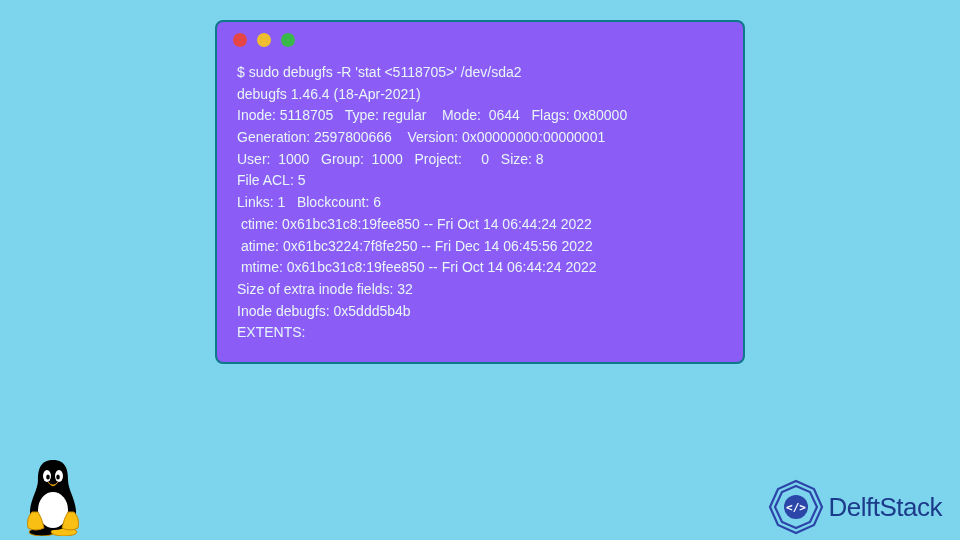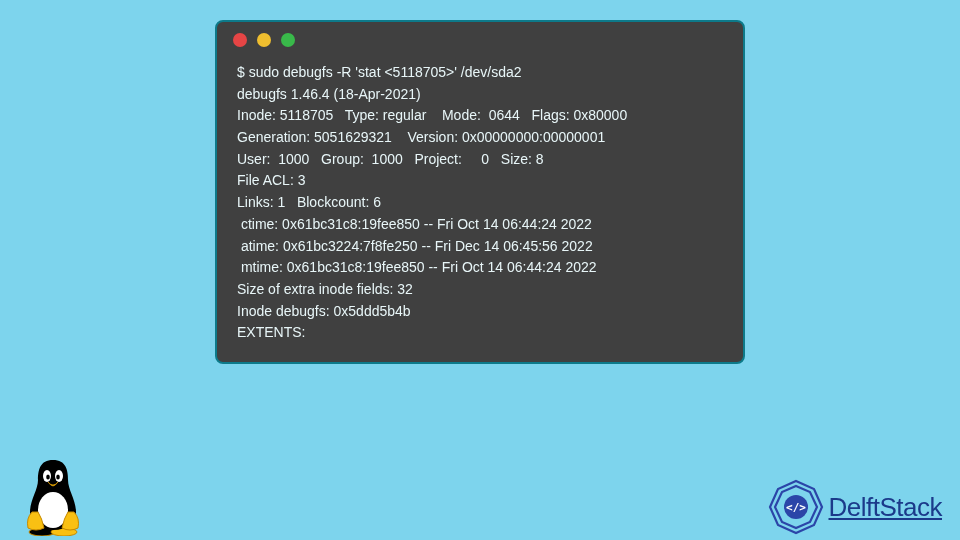--- a/index.html
+++ b/index.html
@@ -7,21 +7,21 @@
   body {
     background: #7dd4ed;
     font-family: Arial, Helvetica, sans-serif;
     position: relative;
   }
   .terminal-window {
     position: absolute;
     left: 215px;
     top: 20px;
     width: 530px;
-    background: #404040;
+    background: #8b5cf6;
     border: 2px solid #0d7a8a;
     border-radius: 8px;
     padding-bottom: 12px;
   }
   .titlebar {
     height: 36px;
     display: flex;
     align-items: center;
     padding-left: 16px;
     gap: 10px;
@@ -51,40 +51,39 @@
     bottom: 4px;
     display: flex;
     align-items: center;
     gap: 4px;
   }
   .brand-text {
     font-size: 26px;
     color: #1b3a8a;
     font-weight: 500;
     letter-spacing: -0.5px;
-    text-decoration: underline;
   }
   .brand-logo { width: 58px; height: 58px; }
 </style>
 </head>
 <body>
 
 <div class="terminal-window">
   <div class="titlebar">
     <div class="dot dot-red"></div>
     <div class="dot dot-yellow"></div>
     <div class="dot dot-green"></div>
   </div>
   <div class="term-body">
     <div class="line">$ sudo debugfs -R 'stat &lt;5118705&gt;' /dev/sda2</div>
     <div class="line">debugfs 1.46.4 (18-Apr-2021)</div>
     <div class="line">Inode: 5118705   Type: regular    Mode:  0644   Flags: 0x80000</div>
-    <div class="line">Generation: 5051629321    Version: 0x00000000:00000001</div>
+    <div class="line">Generation: 2597800666    Version: 0x00000000:00000001</div>
     <div class="line">User:  1000   Group:  1000   Project:     0   Size: 8</div>
-    <div class="line">File ACL: 3</div>
+    <div class="line">File ACL: 5</div>
     <div class="line">Links: 1   Blockcount: 6</div>
     <div class="line"> ctime: 0x61bc31c8:19fee850 -- Fri Oct 14 06:44:24 2022</div>
     <div class="line"> atime: 0x61bc3224:7f8fe250 -- Fri Dec 14 06:45:56 2022</div>
     <div class="line"> mtime: 0x61bc31c8:19fee850 -- Fri Oct 14 06:44:24 2022</div>
     <div class="line">Size of extra inode fields: 32</div>
     <div class="line">Inode debugfs: 0x5ddd5b4b</div>
     <div class="line">EXTENTS:</div>
   </div>
 </div>
 

